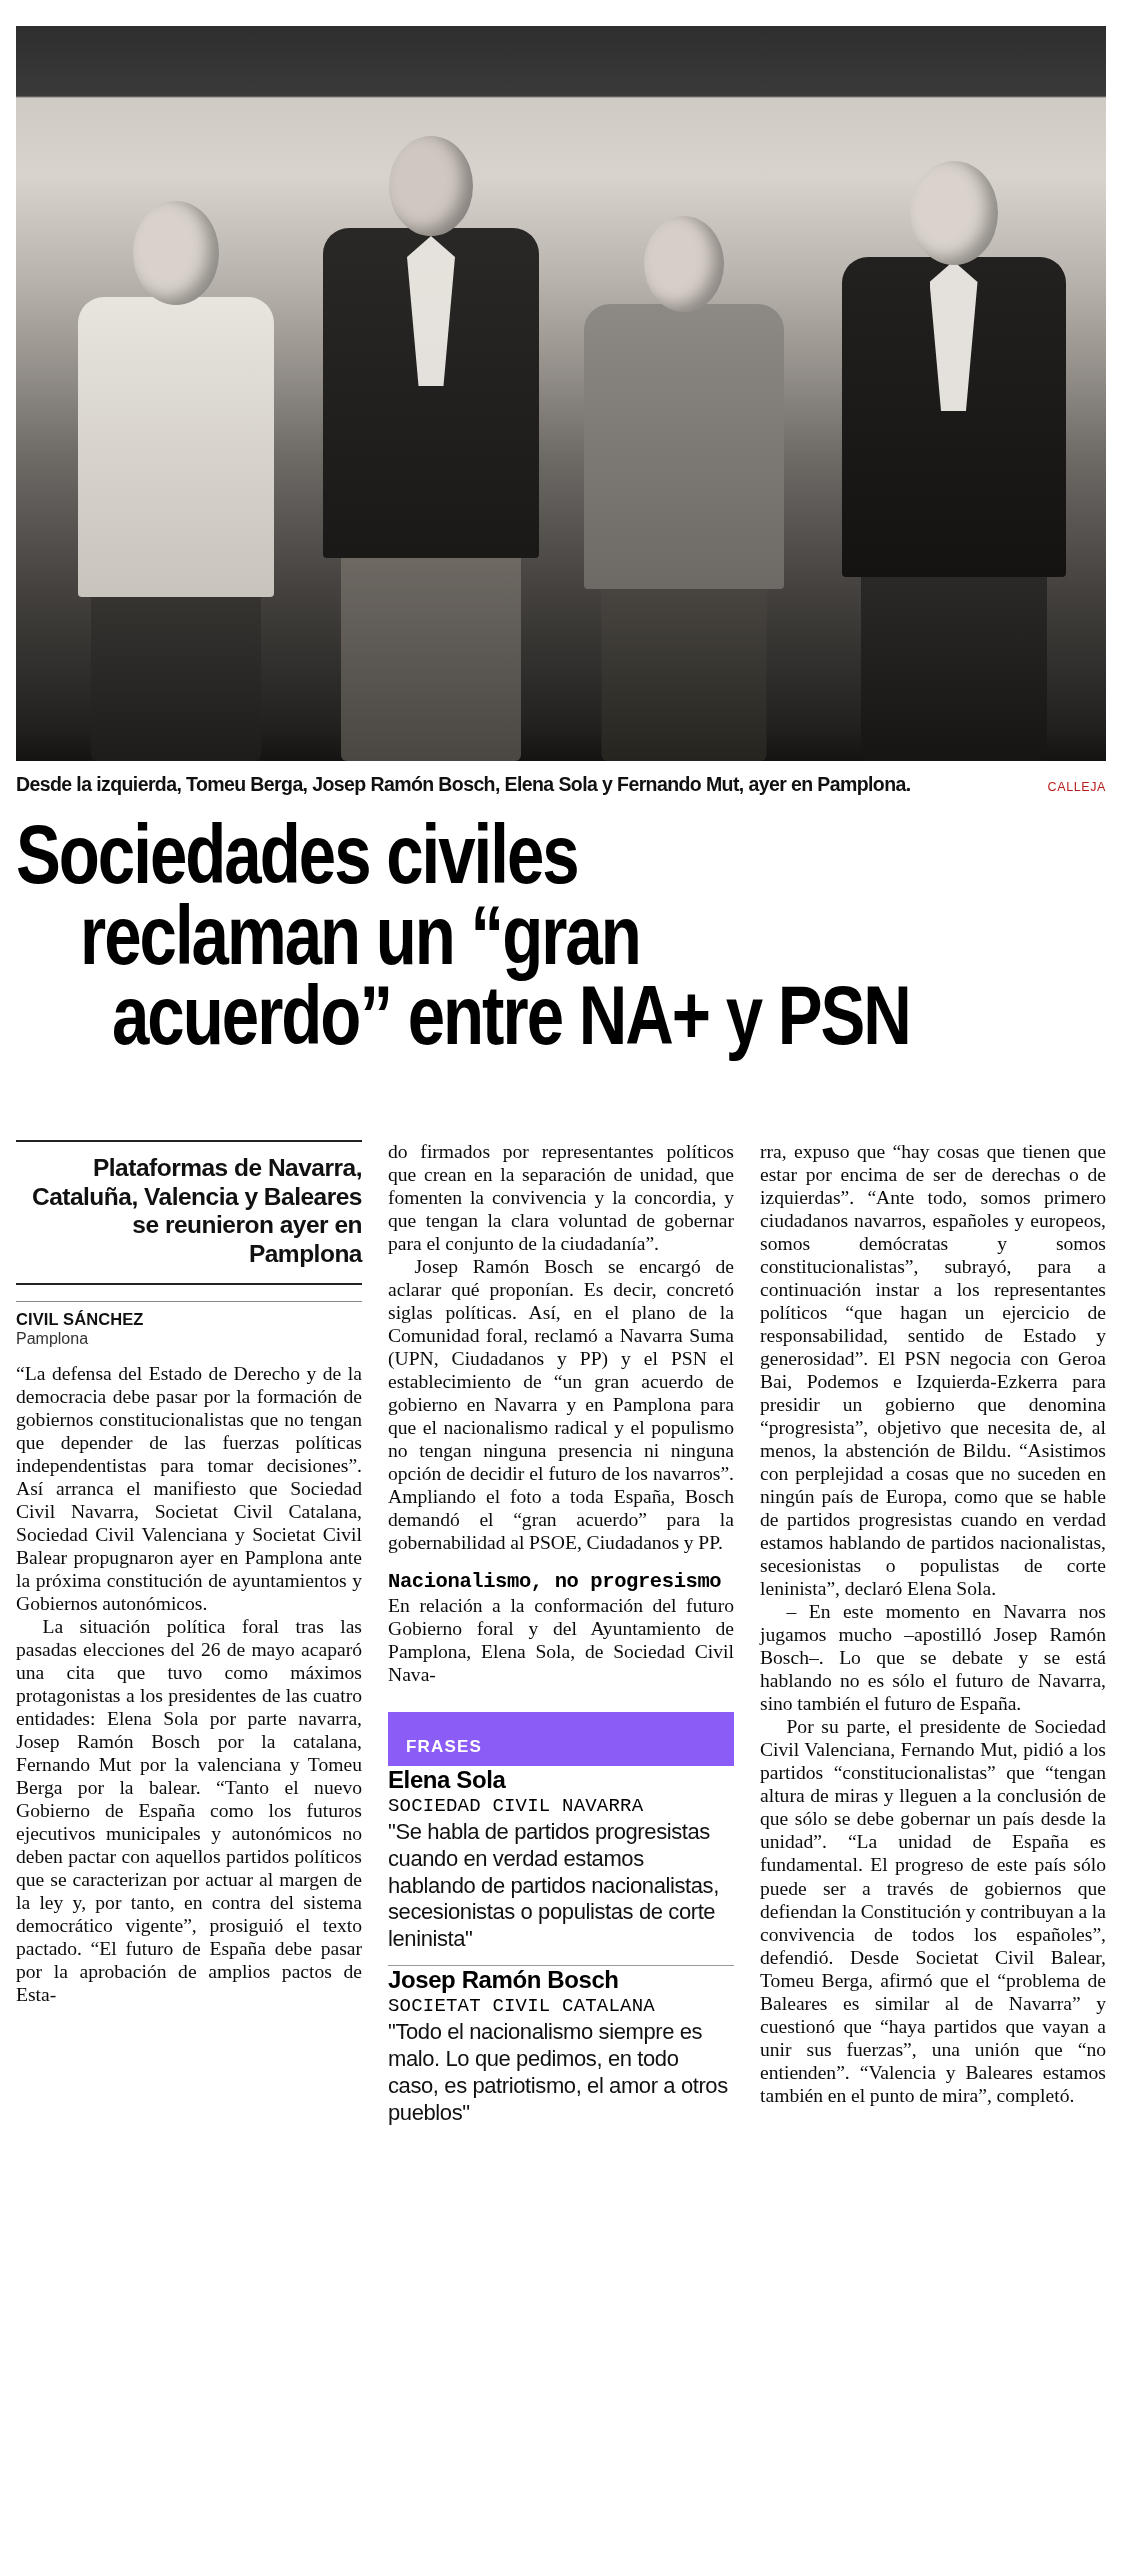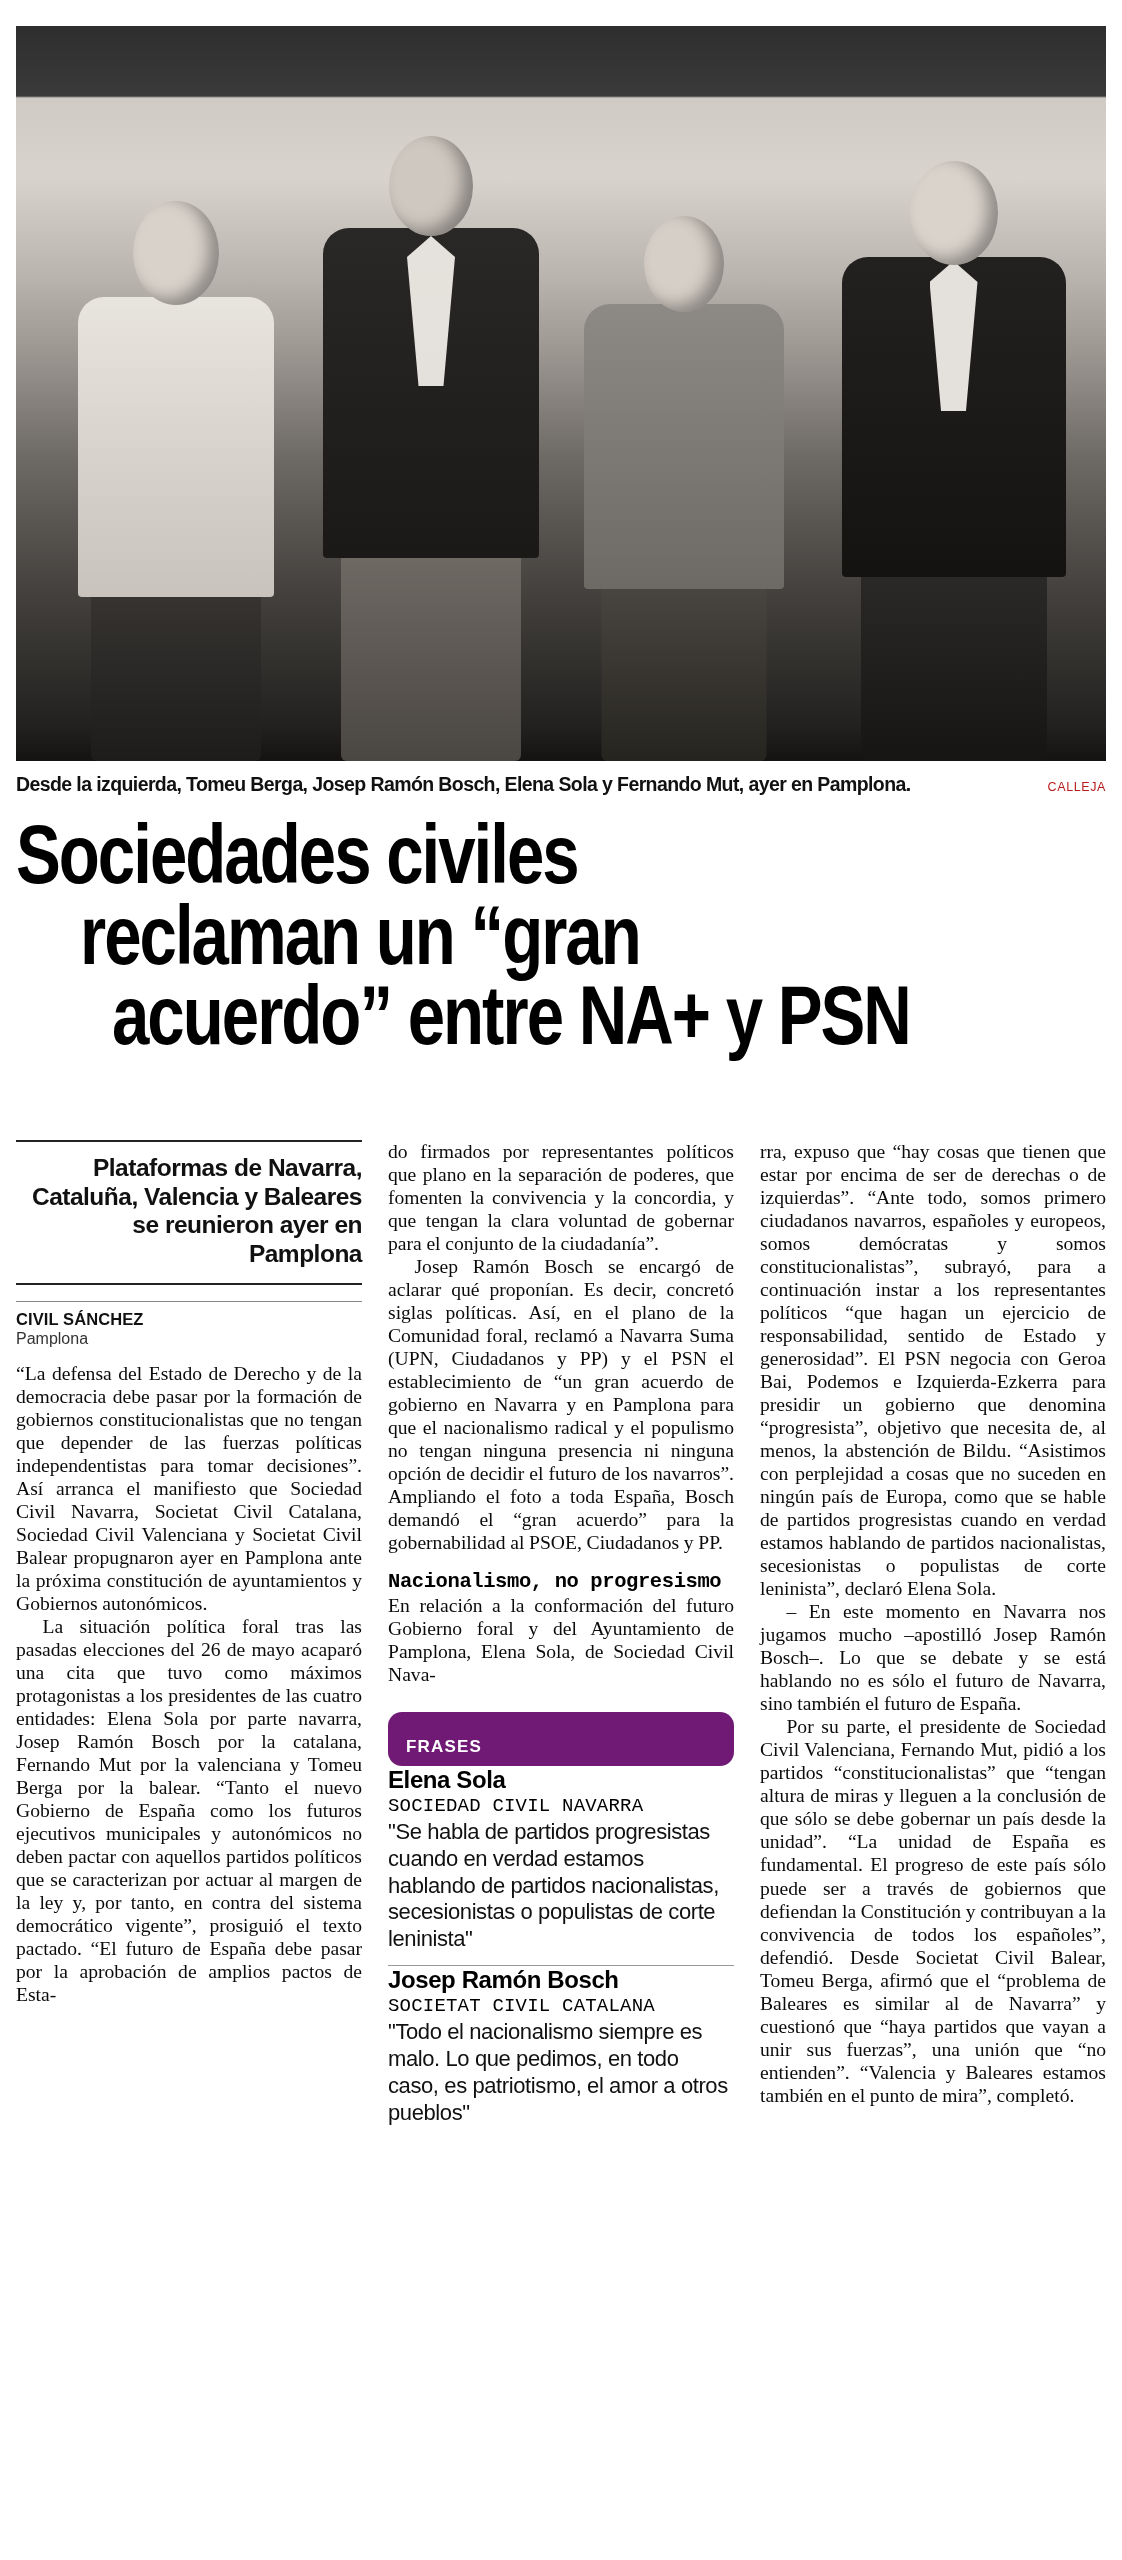--- a/index.html
+++ b/index.html
@@ -195,32 +195,31 @@
     color: #000;
     margin: 16px 0 0 0;
     line-height: 1.15;
   }
 
   
   .frases {
     margin-top: 26px;
   }
   .frases-header {
-    background: #701a75;
+    background: #8b5cf6;
     color: #ffffff;
     font-family: "Liberation Sans", sans-serif;
     font-weight: bold;
     font-size: 17px;
     letter-spacing: 1.2px;
     padding: 18px 18px 9px 18px;
     box-sizing: border-box;
     height: 54px;
     display: flex;
     align-items: flex-end;
-    border-radius: 14px;
   }
   .quote-block { }
   .quote-name {
     font-family: "Liberation Sans", sans-serif;
     font-weight: bold;
     font-size: 24px;
     letter-spacing: -0.4px;
     color: #000;
     margin: 0;
   }
@@ -304,21 +303,21 @@
       <p class="deck">Plataformas de Navarra, Cataluña, Valencia y Baleares se reunieron ayer en Pamplona</p>
       <div class="rule-top"></div>
       <div class="rule-thin"></div>
       <p class="byline-name">CIVIL SÁNCHEZ</p>
       <p class="byline-place">Pamplona</p>
       <p class="body">“La defensa del Estado de Derecho y de la democracia debe pasar por la formación de gobiernos constitucionalistas que no tengan que depender de las fuerzas políticas independentistas para tomar decisiones”. Así arranca el manifiesto que Sociedad Civil Navarra, Societat Civil Catalana, Sociedad Civil Valenciana y Societat Civil Balear propugnaron ayer en Pamplona ante la próxima constitución de ayuntamientos y Gobiernos autonómicos.</p>
       <p class="body">La situación política foral tras las pasadas elecciones del 26 de mayo acaparó una cita que tuvo como máximos protagonistas a los presidentes de las cuatro entidades: Elena Sola por parte navarra, Josep Ramón Bosch por la catalana, Fernando Mut por la valenciana y Tomeu Berga por la balear. “Tanto el nuevo Gobierno de España como los futuros ejecutivos municipales y autonómicos no deben pactar con aquellos partidos políticos que se caracterizan por actuar al margen de la ley y, por tanto, en contra del sistema democrático vigente”, prosiguió el texto pactado. “El futuro de España debe pasar por la aprobación de amplios pactos de Esta-</p>
     </div>
 
     <div class="col">
-      <p class="body">do firmados por representantes políticos que plano en la separación de poderes, que fomenten la convivencia y la concordia, y que tengan la clara voluntad de gobernar para el conjunto de la ciudadanía”.</p>
+      <p class="body">do firmados por representantes políticos que crean en la separación de unidad, que fomenten la convivencia y la concordia, y que tengan la clara voluntad de gobernar para el conjunto de la ciudadanía”.</p>
       <p class="body">Josep Ramón Bosch se encargó de aclarar qué proponían. Es decir, concretó siglas políticas. Así, en el plano de la Comunidad foral, reclamó a Navarra Suma (UPN, Ciudadanos y PP) y el PSN el establecimiento de “un gran acuerdo de gobierno en Navarra y en Pamplona para que el nacionalismo radical y el populismo no tengan ninguna presencia ni ninguna opción de decidir el futuro de los navarros”. Ampliando el foto a toda España, Bosch demandó el “gran acuerdo” para la gobernabilidad al PSOE, Ciudadanos y PP.</p>
       <p class="subhead">Nacionalismo, no progresismo</p>
       <p class="body">En relación a la conformación del futuro Gobierno foral y del Ayuntamiento de Pamplona, Elena Sola, de Sociedad Civil Nava-</p>
 
       <div class="frases">
         <div class="frases-header">FRASES</div>
 
         <div class="quote-block">
           <p class="quote-name">Elena Sola</p>
           <p class="quote-org">SOCIEDAD CIVIL NAVARRA</p>

